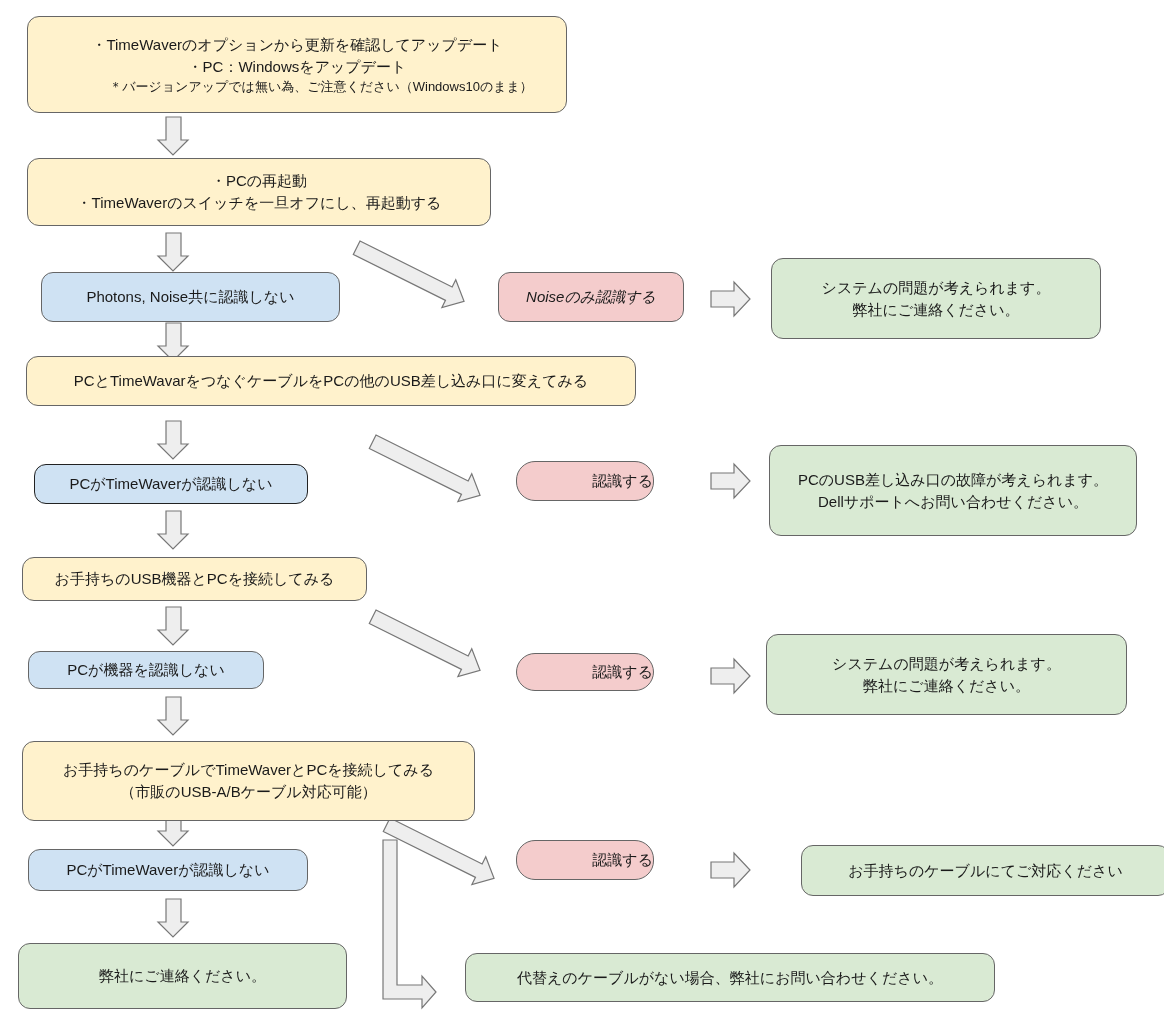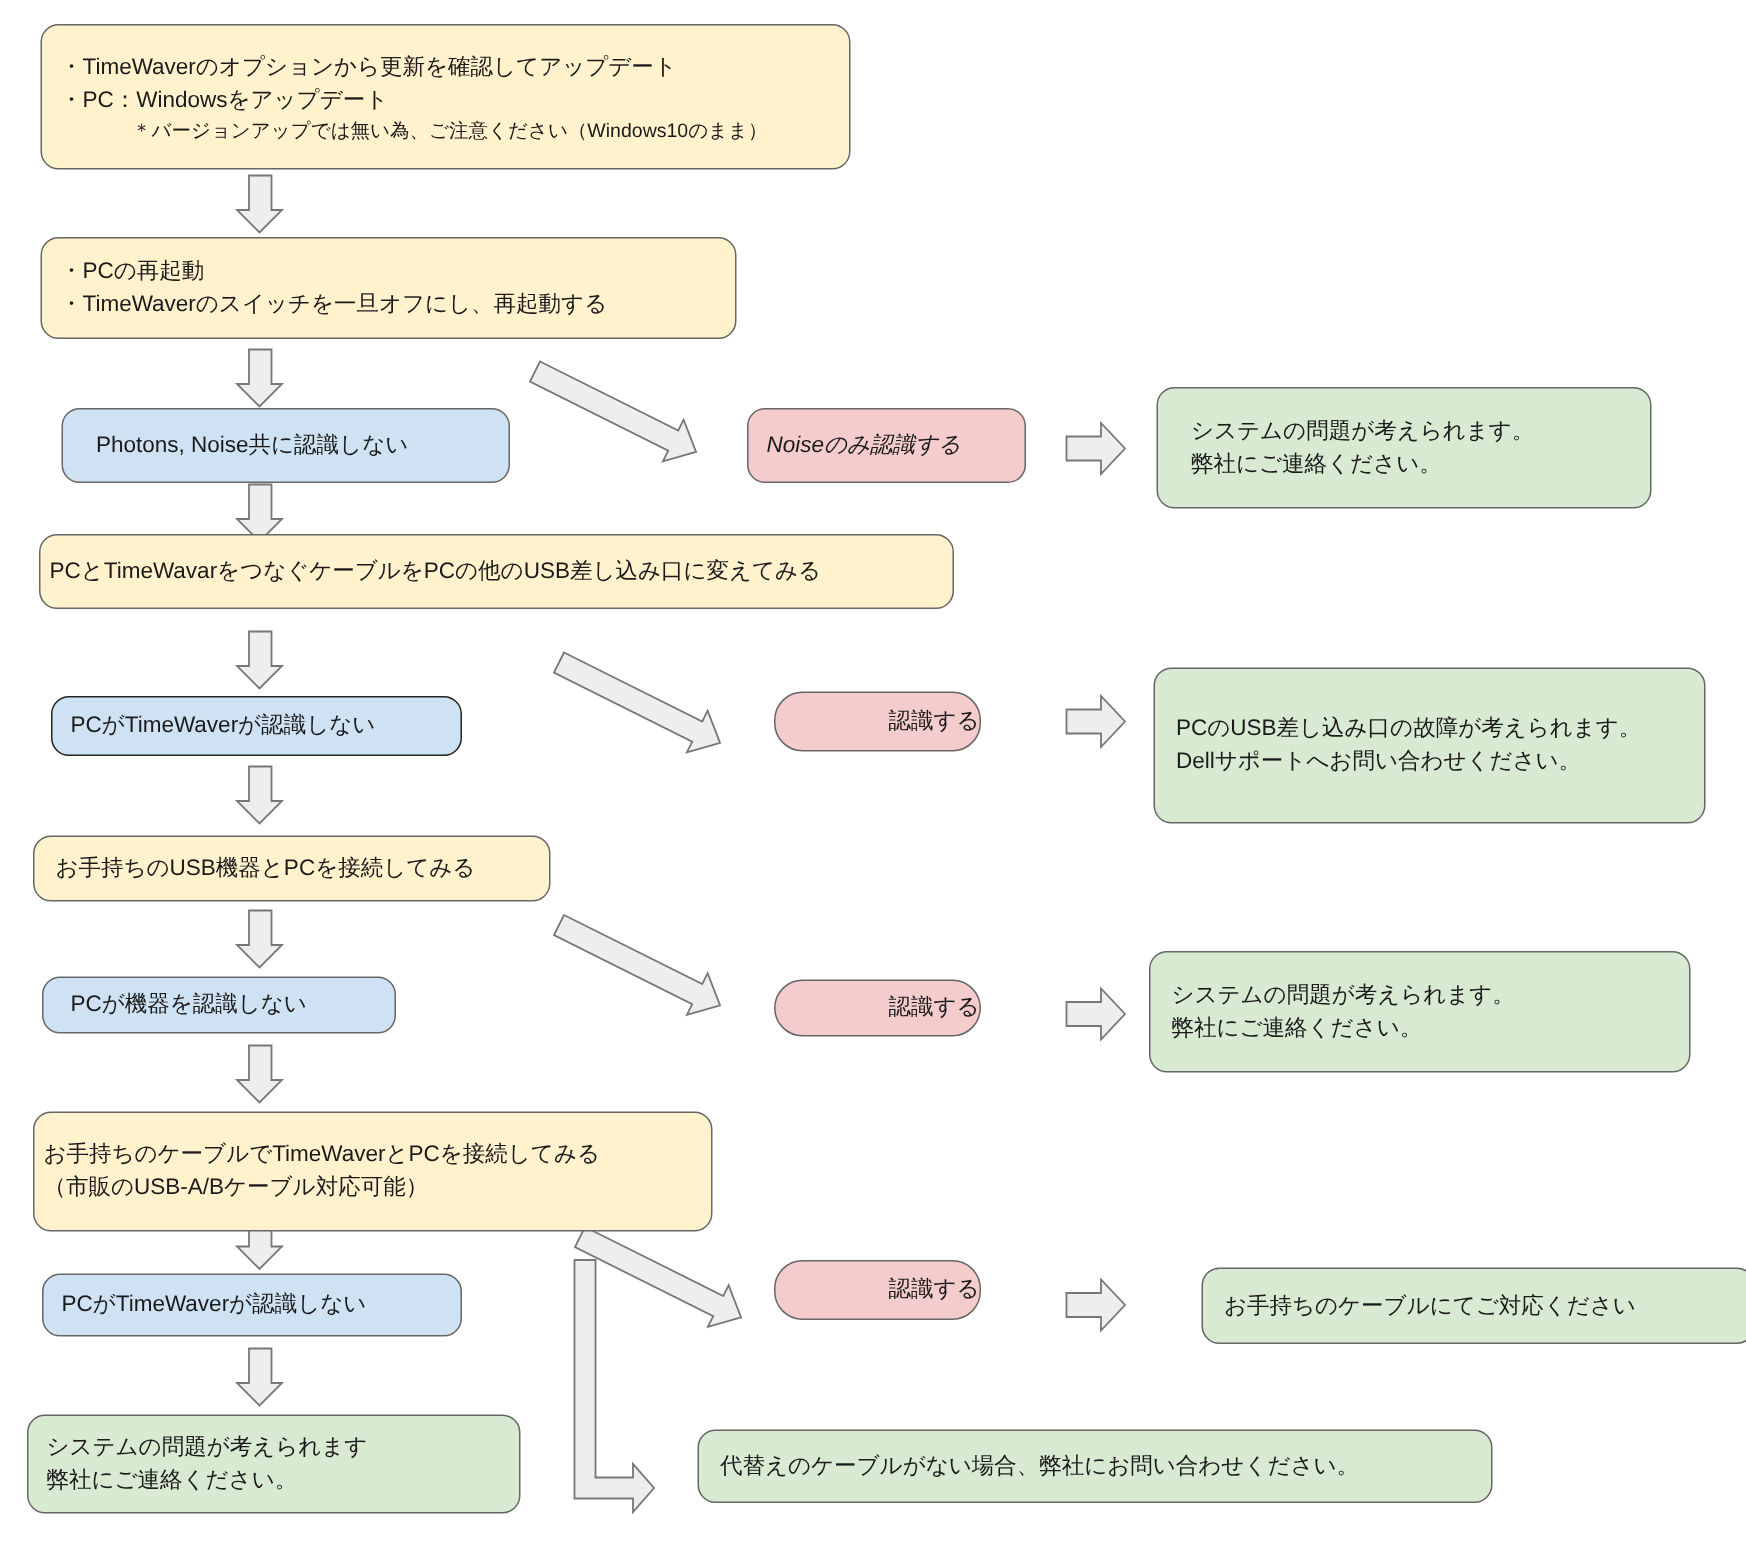--- a/index.html
+++ b/index.html
@@ -1,19 +1,19 @@
 <!DOCTYPE html>
 <html><head>
 <meta charset="utf-8">
 <style>
   html, body { margin:0; padding:0; background:#ffffff; }
   body { width:1164px; height:1036px; position:relative; overflow:hidden;
          font-family:"Liberation Sans","DejaVu Sans",sans-serif; color:#1a1a1a; }
   .box { position:absolute; box-sizing:border-box; border:1.3px solid #666; border-radius:12px;
-         font-size:15px; line-height:22px; display:flex; flex-direction:column; justify-content:center; }
+         font-size:15px; line-height:22px; display:flex; flex-direction:column; justify-content:center;align-items:center; }
   .yellow { background:#fff2cc; }
   .blue { background:#cfe2f3; }
   .red { background:#f4cccc; }
   .green { background:#d9ead3; }
   .box .line { white-space:nowrap; }
   .box .note { font-size:13px; padding-left:48px; line-height:18px; }
   .center { align-items:flex-end; text-align:center;border-radius:19px; }
   svg.arrows { position:absolute; left:0; top:0; width:1164px; height:1036px; pointer-events:none; }
   svg.arrows path { fill:#eeeeee; stroke:#777; stroke-width:1.2; stroke-linejoin:miter; }
 </style>
@@ -70,21 +70,21 @@
 <div class="box yellow" style="left:26px;top:356px;width:610px;height:50px;padding:0 6px;">
   <div class="line">PCとTimeWavarをつなぐケーブルをPCの他のUSB差し込み口に変えてみる</div>
 </div>
 
 <div class="box blue" style="left:34px;top:464px;width:274px;height:40px;padding:0 12px;border-color:#222;">
   <div class="line">PCがTimeWaverが認識しない</div>
 </div>
 <div class="box red center" style="left:516px;top:461px;width:138px;height:40px;">
   <div class="line">認識する</div>
 </div>
-<div class="box green" style="left:769px;top:445px;width:368px;height:104px;padding:0 14px;">
+<div class="box green" style="left:769px;top:445px;width:368px;height:91px;padding:0 14px;">
   <div class="line">PCのUSB差し込み口の故障が考えられます。</div>
   <div class="line">Dellサポートへお問い合わせください。</div>
 </div>
 
 <div class="box yellow" style="left:22px;top:557px;width:345px;height:44px;padding:0 14px;">
   <div class="line">お手持ちのUSB機器とPCを接続してみる</div>
 </div>
 
 <div class="box blue" style="left:28px;top:651px;width:236px;height:38px;padding:0 18px;">
   <div class="line">PCが機器を認識しない</div>
@@ -106,19 +106,18 @@
   <div class="line">PCがTimeWaverが認識しない</div>
 </div>
 <div class="box red center" style="left:516px;top:840px;width:138px;height:40px;">
   <div class="line">認識する</div>
 </div>
 <div class="box green" style="left:765px;top:845px;width:369px;height:51px;padding:0 14px;margin-left:36px;">
   <div class="line">お手持ちのケーブルにてご対応ください</div>
 </div>
 
 <div class="box green" style="left:18px;top:943px;width:329px;height:66px;padding:0 12px;">
-  <div class="line">システムの問題が考えられます</div>
   <div class="line">弊社にご連絡ください。</div>
 </div>
 
 <div class="box green" style="left:465px;top:953px;width:530px;height:49px;padding:0 14px;">
   <div class="line">代替えのケーブルがない場合、弊社にお問い合わせください。</div>
 </div>
 
 </body></html>

